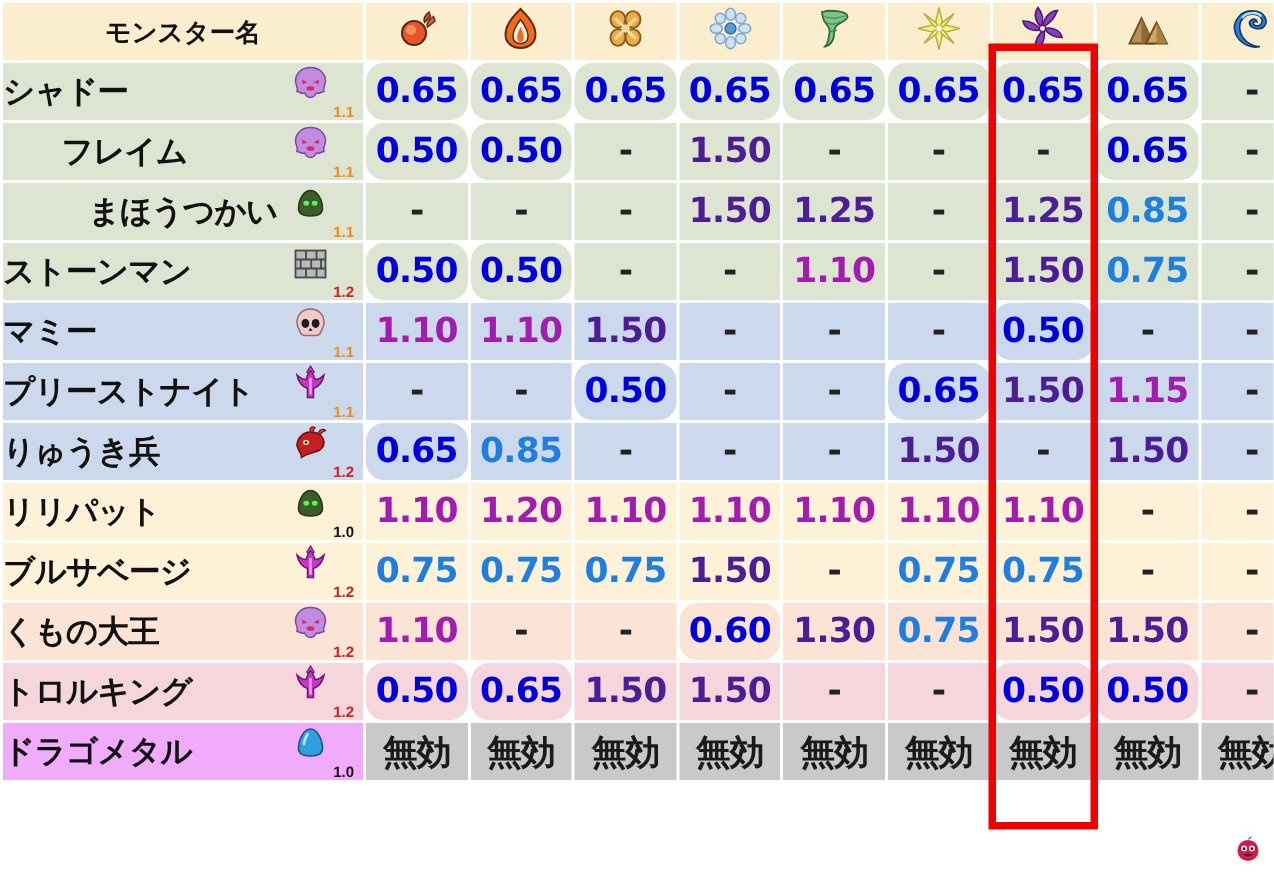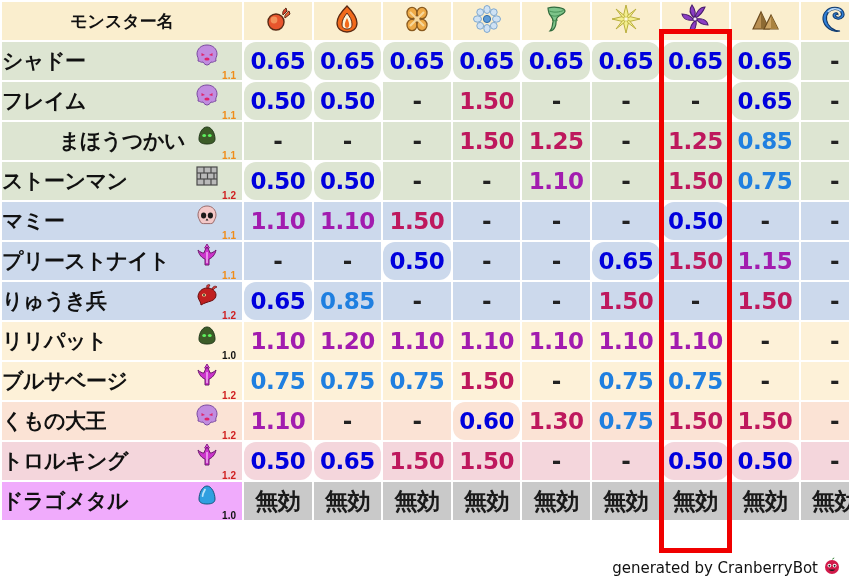--- a/index.html
+++ b/index.html
@@ -102,21 +102,21 @@
     height: 38px;
     text-align: center;
     vertical-align: middle;
     font-size: 23px;
     font-weight: bold;
     letter-spacing: -0.5px;
   }
   .v-blue   { color: #0000dd; border-radius: 12px; }
   .v-lblue  { color: #1f7fe0; }
   .v-orange { color: #a21caf; }
-  .v-red    { color: #be185d; }
+  .v-red    { color: #4c1d95; }
   .v-dash   { color: #222222; }
   .v-none   { color: #1a1a1a; font-size: 21px; }
 
   
   #redbox {
     position: absolute;
     border: 5px solid #f00000;
     pointer-events: none;
     z-index: 20;
   }
@@ -266,21 +266,21 @@
           <td class="valcell v-blue" style="background: rgb(221, 229, 210);">0.65</td>
           <td class="valcell v-blue" style="background: rgb(221, 229, 210);">0.65</td>
           <td class="valcell v-blue" style="background: rgb(221, 229, 210);">0.65</td>
           <td class="valcell v-blue" style="background: rgb(221, 229, 210);">0.65</td>
           <td class="valcell v-blue" style="background: rgb(221, 229, 210);">0.65</td>
           <td class="valcell v-blue" style="background: rgb(221, 229, 210);">0.65</td>
           <td class="valcell v-blue" style="background: rgb(221, 229, 210);">0.65</td>
           <td class="valcell v-dash" style="background: rgb(221, 229, 210);">-</td>
         </tr>
         <tr>
-          <td class="namecell" style="background: rgb(221, 229, 210);"><span class="nametext">フレイム</span><span class="mon-wrap">
+          <td class="namecell" style="background: rgb(221, 229, 210); padding-left: 39px;"><span class="nametext">フレイム</span><span class="mon-wrap">
               <span class="mon-icon"><svg width="26" height="26" viewBox="0 0 26 26">
                   <path d="M13 2 C19 2 23 6 23 11 C23 14 21 15 22 18 C20 18 19 20 17 19 C16 21 14 22 13 22 C12 22 10 21 9 19 C7 20 6 18 4 18 C5 15 3 14 3 11 C3 6 7 2 13 2 Z" fill="#c18ce0" stroke="#7a4aa0" stroke-width="1"></path>
                   <path d="M7.5 10 L11 12 L7.5 13 Z" fill="#e0246a"></path>
                   <path d="M18.5 10 L15 12 L18.5 13 Z" fill="#e0246a"></path>
                   <ellipse cx="13" cy="16" rx="2.6" ry="1.5" fill="#e0246a"></ellipse>
                 </svg></span>
               <span class="mon-badge" style="color: rgb(240, 140, 24);">1.1</span>
             </span></td>
           <td class="valcell v-blue" style="background: rgb(221, 229, 210);">0.50</td>
           <td class="valcell v-blue" style="background: rgb(221, 229, 210);">0.50</td>
@@ -493,21 +493,20 @@
           <td class="valcell v-none" style="background: rgb(201, 201, 201);">無効</td>
           <td class="valcell v-none" style="background: rgb(201, 201, 201);">無効</td>
           <td class="valcell v-none" style="background: rgb(201, 201, 201);">無効</td>
         </tr>
       </tbody>
   </table>
 
   <div id="redbox" style="left: 658.562px; top: 29px; width: 73.5938px; height: 524px; border-color: rgb(240, 0, 0);"></div>
 
   <div id="footer">
-    <span>generated by CranberryBot</span>
     <span class="cran">
       <svg width="18" height="18" viewBox="0 0 18 18">
         <path d="M9 2.5 C9.6 1 10.6 0.6 11.6 0.8 C11 1.6 10.4 2.2 9.6 2.6 Z" fill="#2e7d32"></path>
         <circle cx="9" cy="10" r="7" fill="#d11a4a"></circle>
         <circle cx="6.4" cy="8.6" r="1.9" fill="#ffffff"></circle>
         <circle cx="11.6" cy="8.6" r="1.9" fill="#ffffff"></circle>
         <circle cx="6.4" cy="8.8" r="0.95" fill="#1a1a1a"></circle>
         <circle cx="11.6" cy="8.8" r="0.95" fill="#1a1a1a"></circle>
         <path d="M5.6 12.4 Q9 15.4 12.4 12.4 Z" fill="#1a1a1a"></path>
       </svg>

